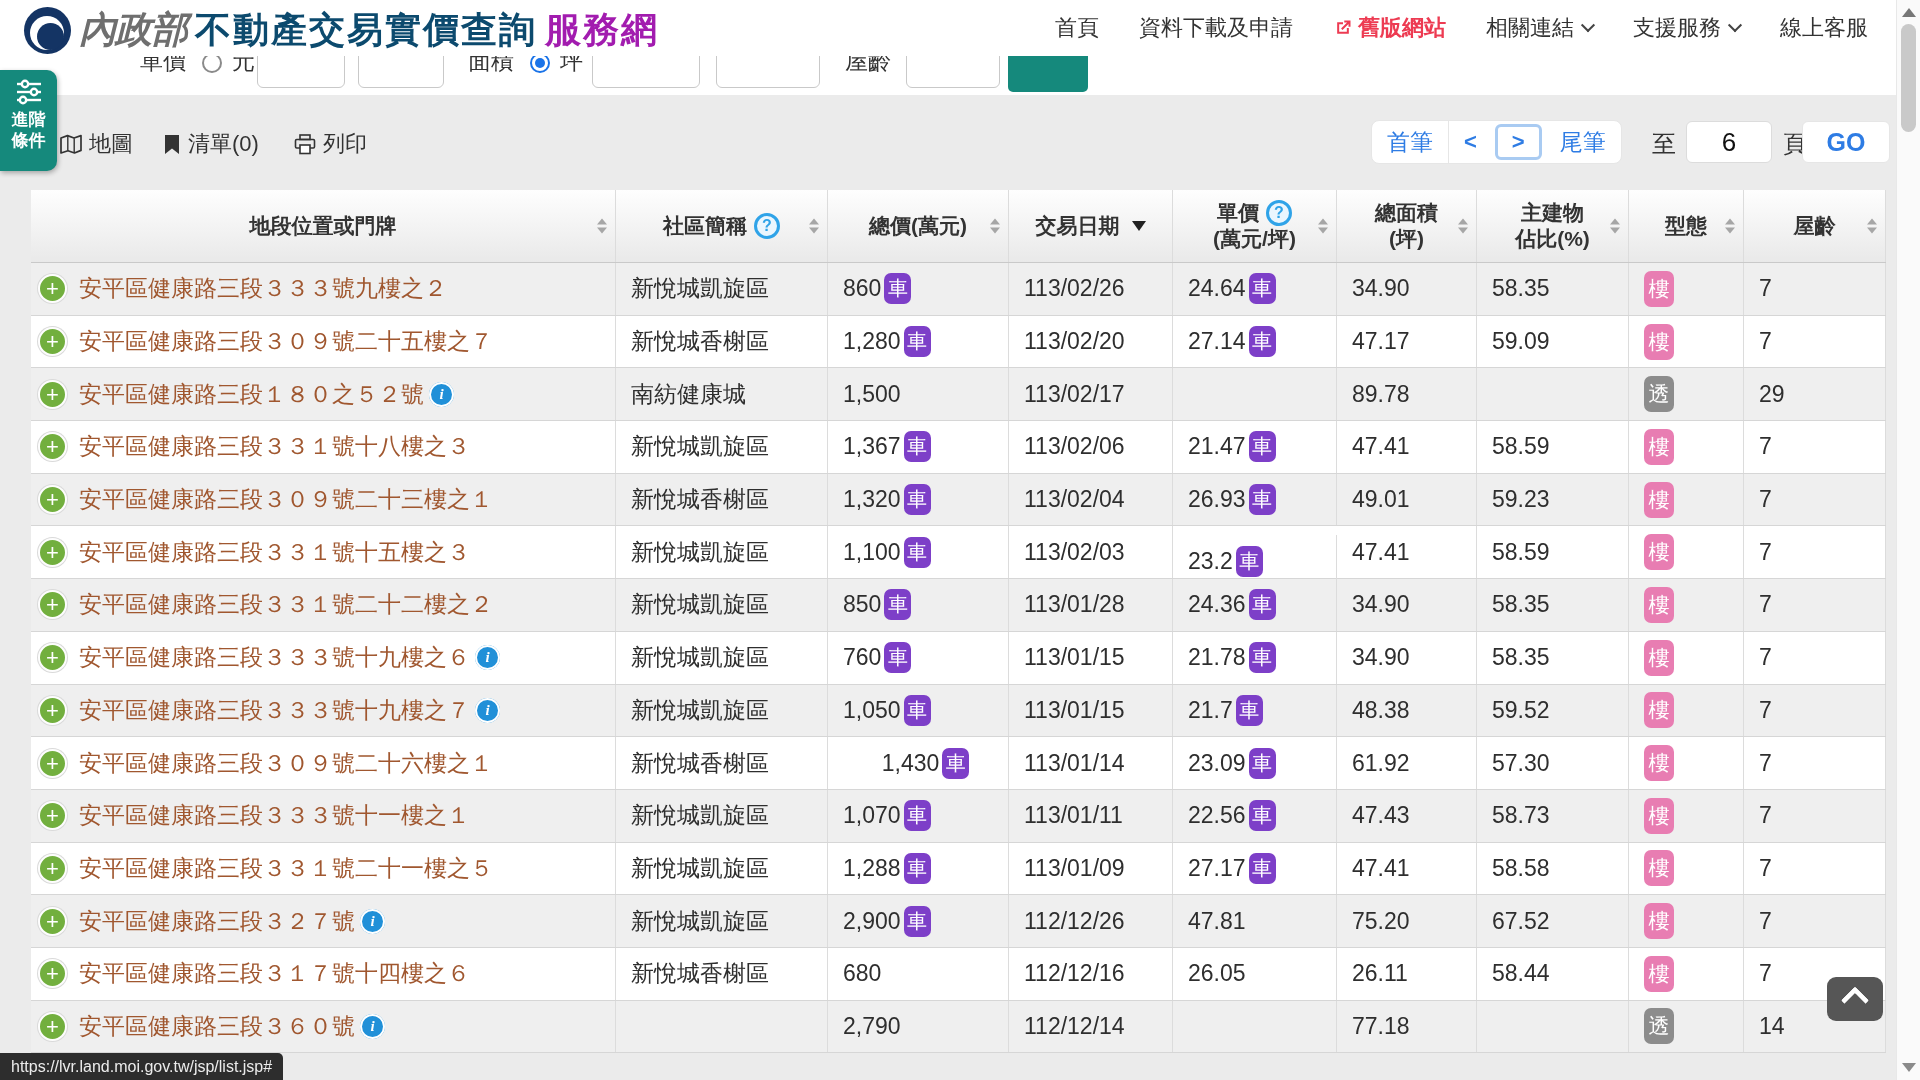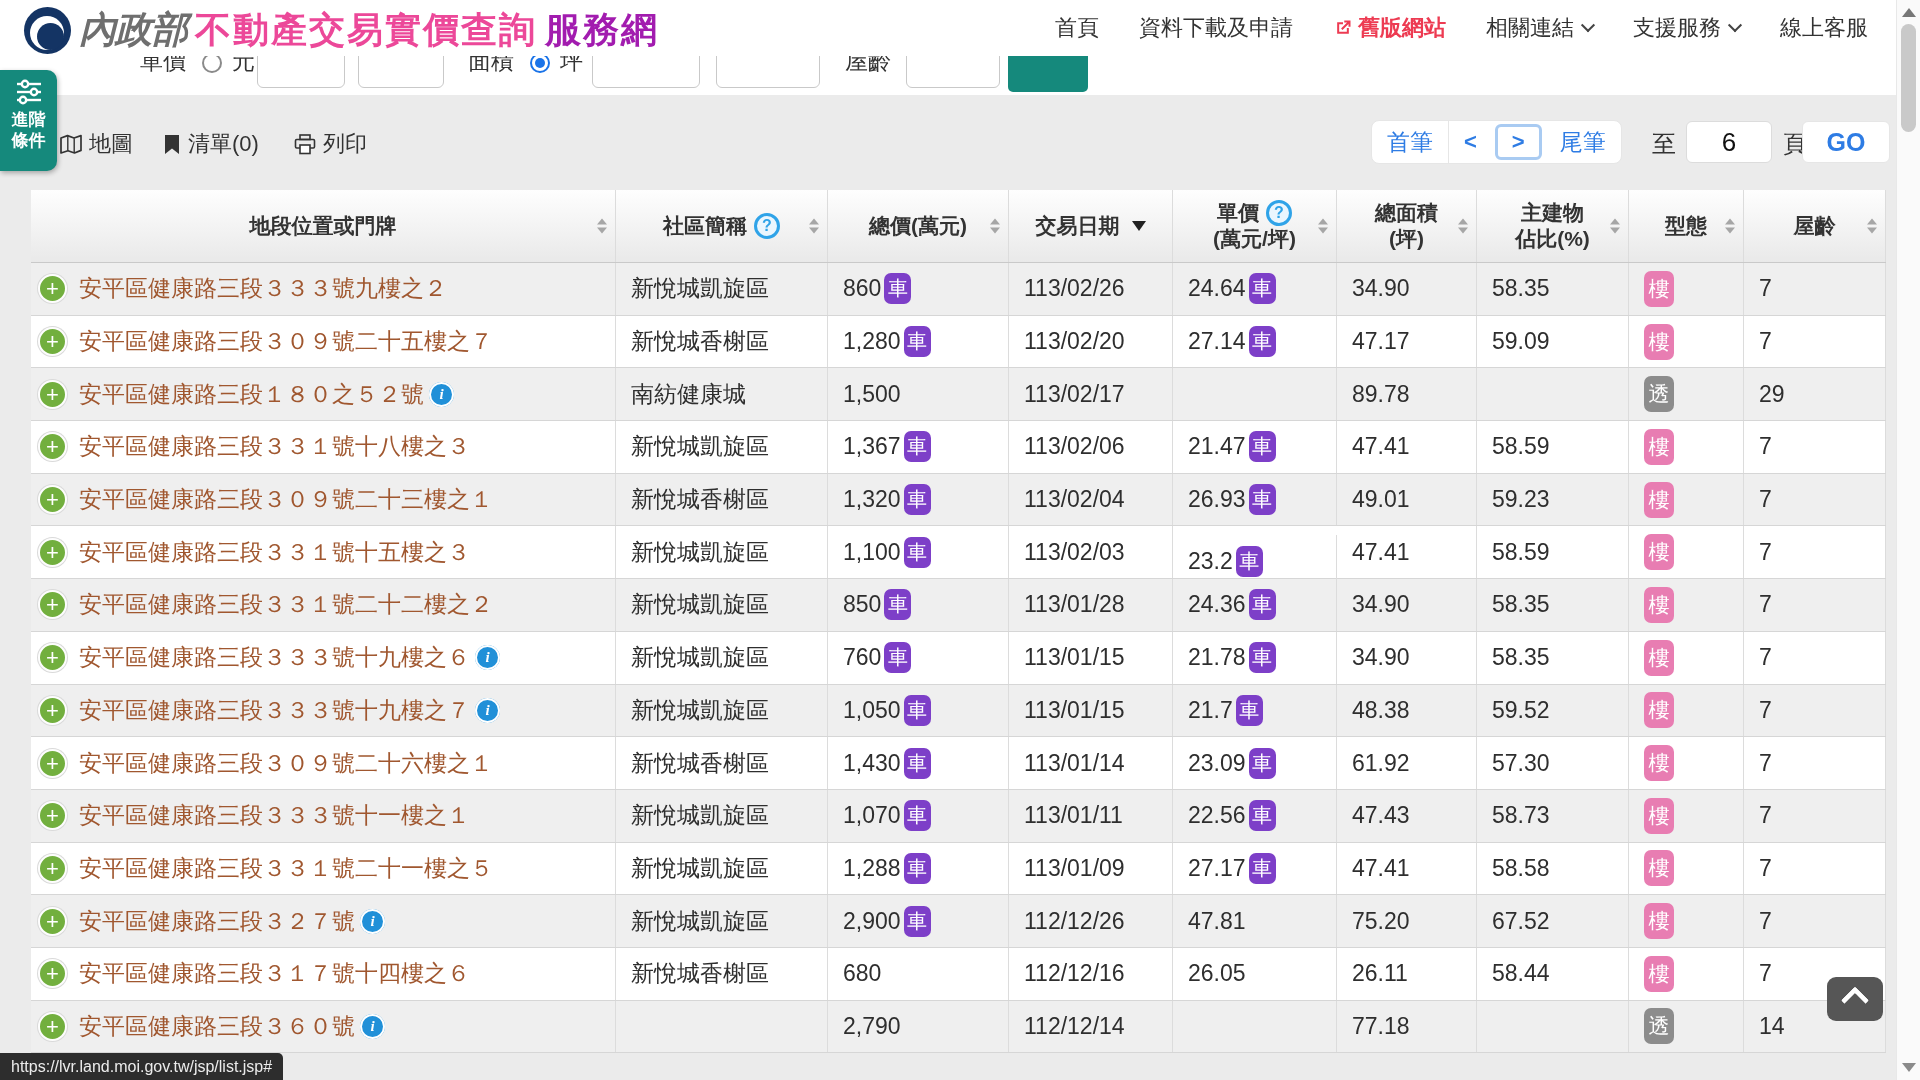--- a/index.html
+++ b/index.html
@@ -10,21 +10,21 @@
   .content-bg{position:absolute;left:0;top:95px;right:0;bottom:0;background:#EBEBEB}
 
   
   .topbar{position:absolute;left:0;top:0;width:100%;height:56px;background:#fff;z-index:30}
   .brand{position:absolute;left:24px;top:5px;display:flex;align-items:center;gap:8px}
   .logo{position:relative;width:47px;height:47px;border-radius:50%;background:#143464;flex:none}
   .logo::before{content:"";position:absolute;left:6px;top:9px;width:34px;height:34px;border-radius:50%;background:#fff}
   .logo::after{content:"";position:absolute;left:13px;top:16px;width:27px;height:27px;border-radius:50%;background:#143464}
   .brand-agency{font-family:"DejaVu Serif","Liberation Serif",serif;font-style:italic;font-weight:bold;
                 font-size:37px;color:#6F6F6F;letter-spacing:-1px}
-  .brand-main{font-size:36px;font-weight:bold;letter-spacing:2px;color:#ec4899}
+  .brand-main{font-size:36px;font-weight:bold;letter-spacing:2px;color:#0c4a6e}
   .brand-suffix{font-size:36px;font-weight:bold;letter-spacing:2px;color:#a21caf}
   .nav{position:absolute;right:52px;top:0;height:56px;display:flex;align-items:center;gap:40px;font-size:22px;color:#333;white-space:nowrap}
   .nav-item{display:flex;align-items:center;gap:5px;cursor:pointer}
   .nav-item.red{color:#ED3B52;font-weight:bold}
   .caret{width:8px;height:8px;border-right:2px solid #444;border-bottom:2px solid #444;
          transform:rotate(45deg) translate(-2px,-2px);margin-left:4px}
   .ext-icon{width:20px;height:20px;flex:none}
 
   
   .filter-row{position:absolute;left:0;top:0;width:100%;height:95px;background:#fff;z-index:10}
@@ -634,21 +634,21 @@
   </div>
       <div class="tr">
     <div class="td c1" style="width: 585px;">
       <span class="plus">+</span>
       <span class="addr">安平區健康路三段３０９號二十六樓之１</span>
 
     </div>
     <div class="td c2" style="width: 212px;">
           <span>新悅城香榭區</span>
         </div>
-    <div class="td c3" style="width: 181px;">
+    <div class="td c3" style="width: 181px; justify-content: center;">
       <span>1,430</span>
       <span class="car-badge">車</span>
     </div>
     <div class="td c4" style="width: 164px;">
           <span>113/01/14</span>
         </div>
     <div class="td c5" style="width: 164px;">
       <span>23.09</span>
       <span class="car-badge">車</span>
     </div>

